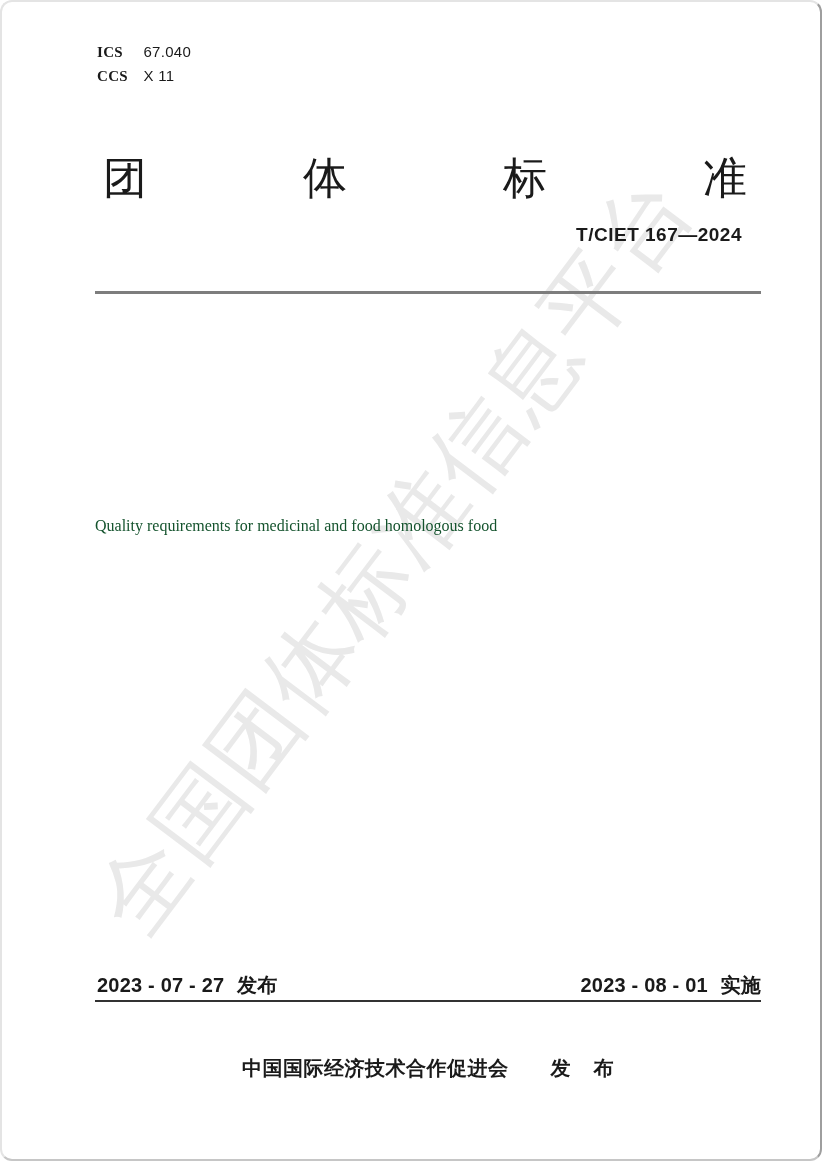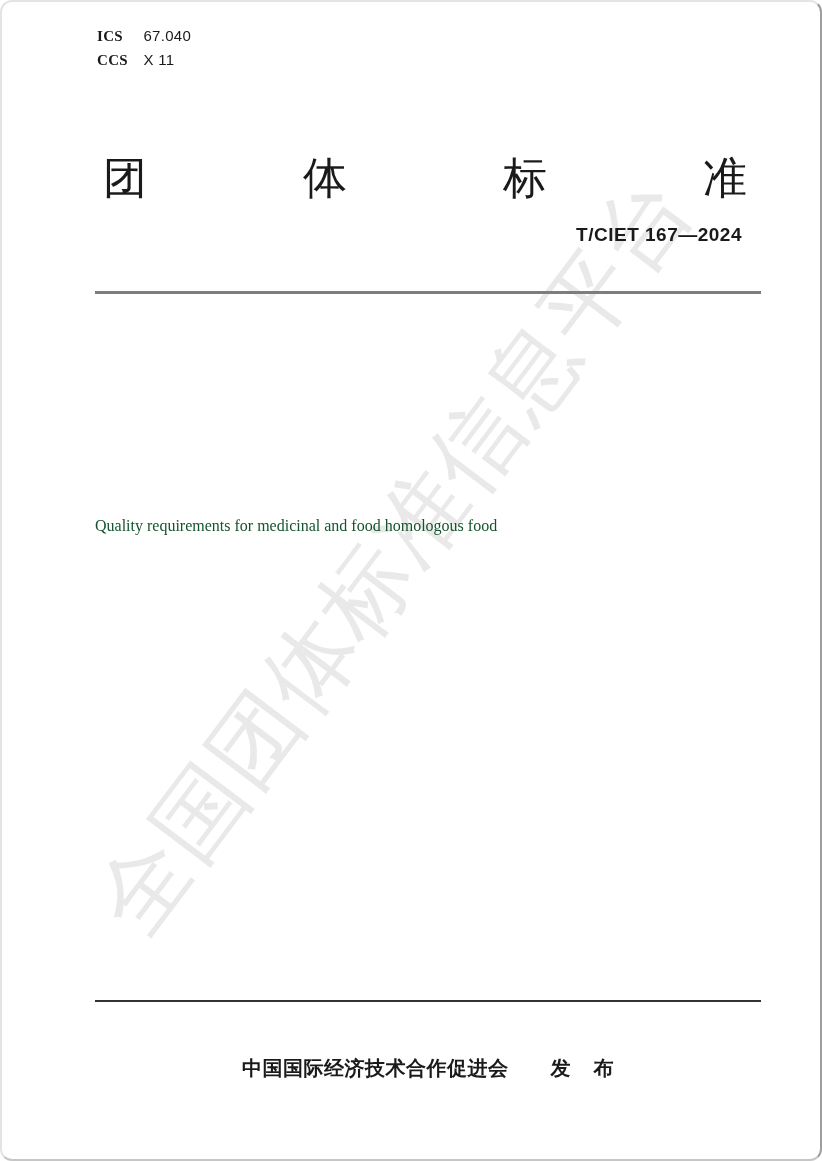--- a/index.html
+++ b/index.html
@@ -25,21 +25,21 @@
     left:395px;top:555px;
     transform:translate(-50%,-50%) rotate(-53deg);
     font-size:90px;
     letter-spacing:2px;
     font-weight:300;
     color:#e9e9e9;
     white-space:nowrap;
     user-select:none;
   }
   .ics-block{
-    position:absolute;left:97px;top:24px;
+    position:absolute;left:97px;top:40px;
     font-size:15px;line-height:23px;
     letter-spacing:0.3px;
   }
   .ics-block .code-label{
     display:inline-block;width:42px;
     font-family:"Liberation Serif",serif;
     font-weight:700;
   }
   .ics-block .code-value{font-weight:500;}
   .doc-type{
@@ -114,20 +114,30 @@
     <span>准</span>
   </div>
 
   <div class="std-number">T/CIET 167—2024</div>
 
   <div class="rule-top"></div>
 
 
   <div class="title-en">Quality requirements for medicinal and food homologous food</div>
 
+  <div class="dates-row">
+    <div class="date-group">
+      <span>2023 - 07 - 27</span>
+      <span class="date-label">发布</span>
+    </div>
+    <div class="date-group">
+      <span>2023 - 08 - 01</span>
+      <span class="date-label">实施</span>
+    </div>
+  </div>
 
   <div class="rule-bottom"></div>
 
   <div class="publisher-row">
     <span>中国国际经济技术合作促进会</span><span class="publish-action">发 布</span>
   </div>
 
   <div class="page-edge"></div>
 </div>
 

